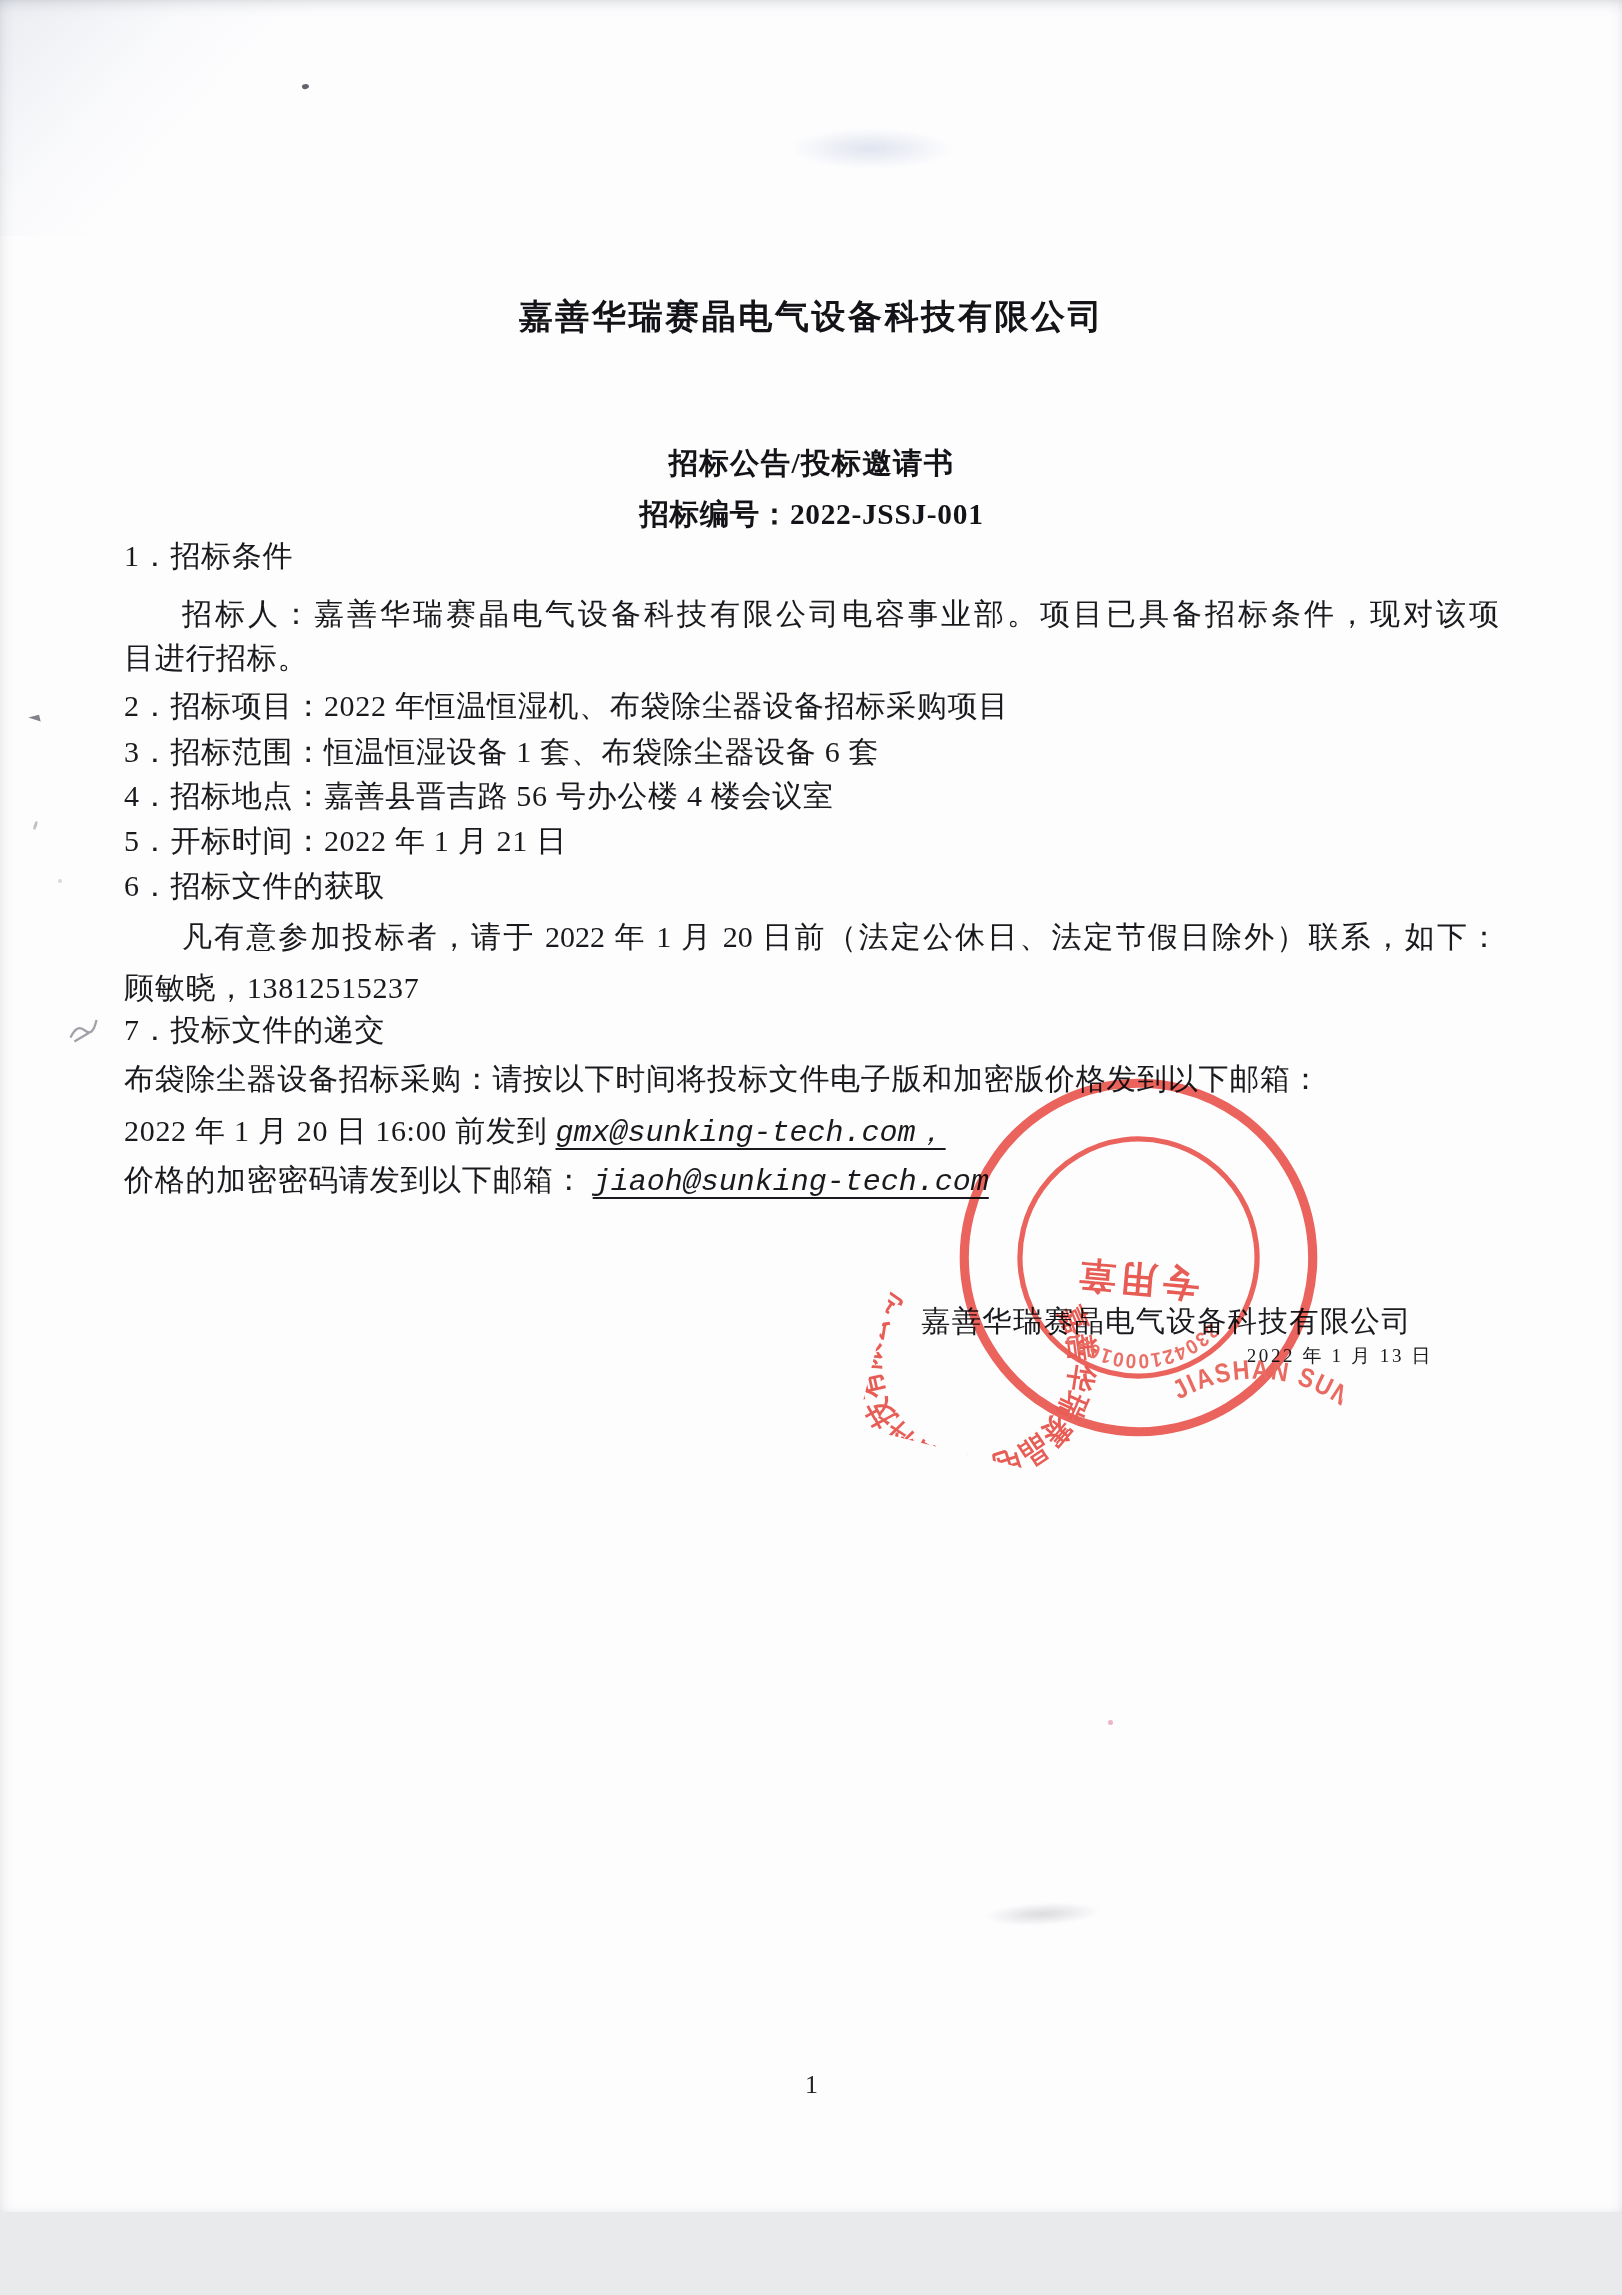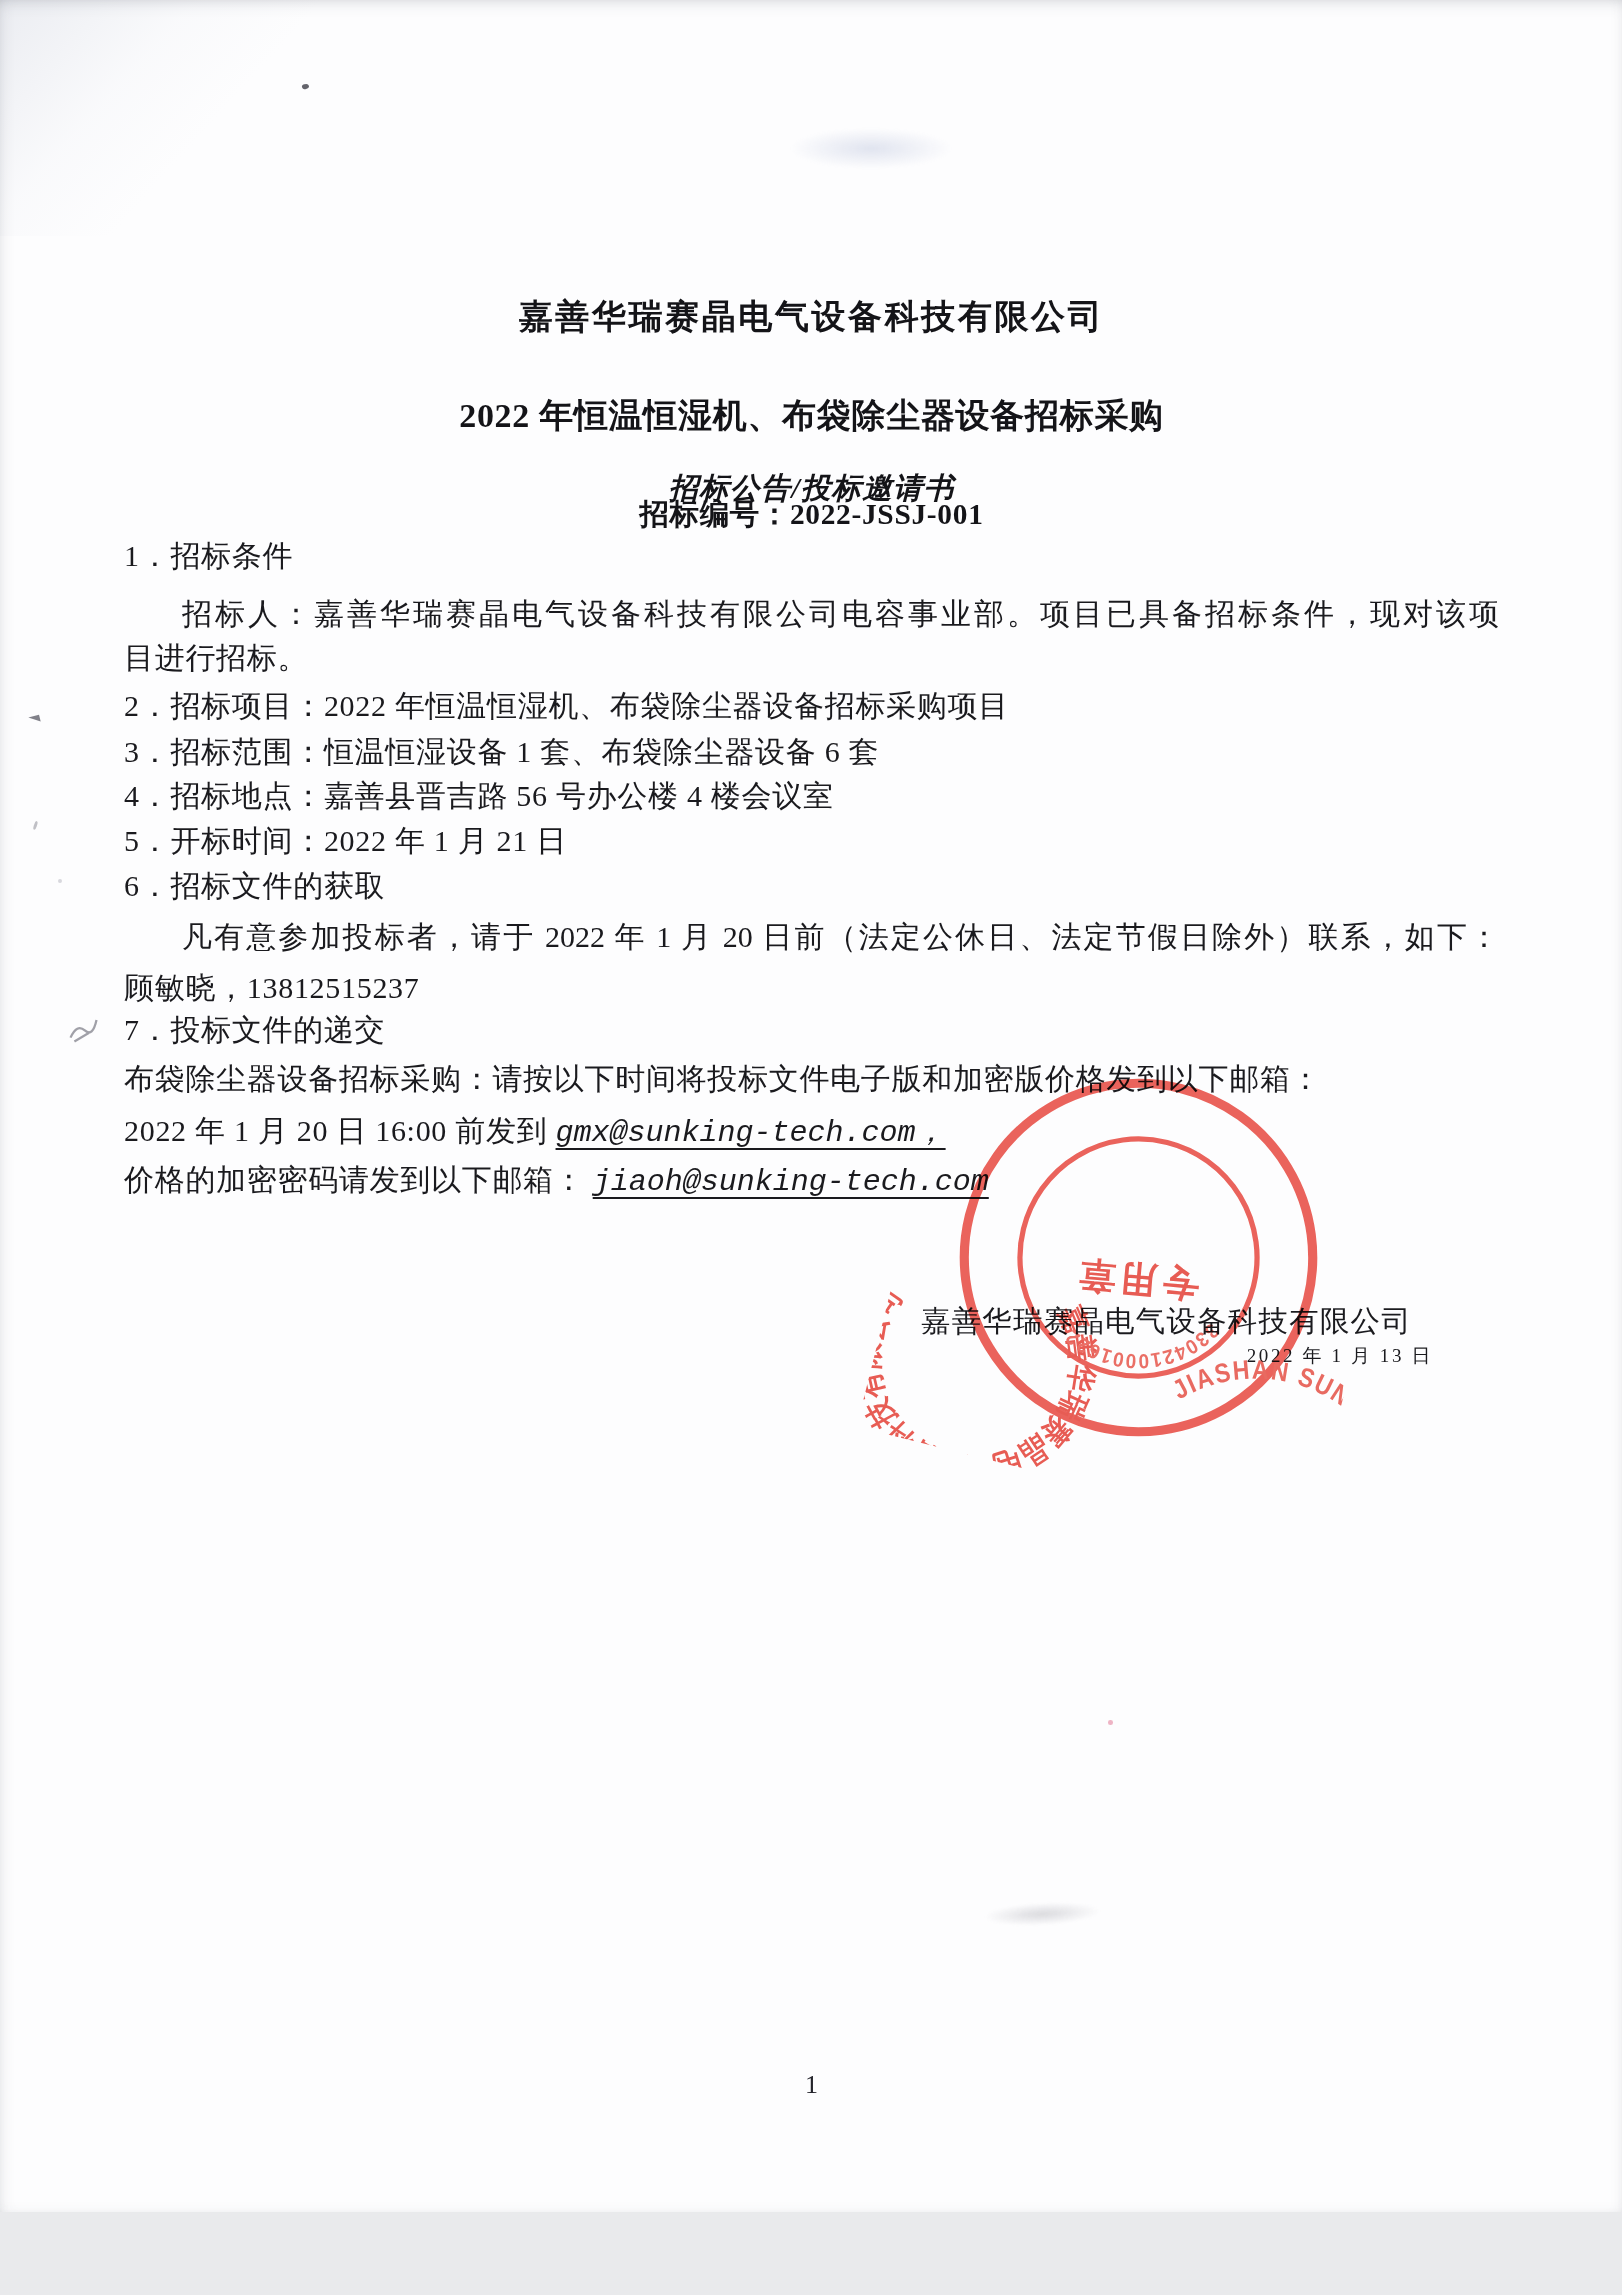--- a/index.html
+++ b/index.html
@@ -29,21 +29,21 @@
   #speck-comma{left:34px;top:821px;width:3.3px;height:8.5px;background:#8e8e98;border-radius:50%;transform:rotate(18deg);opacity:.55;}
   #speck-dot{left:58px;top:879px;width:3.9px;height:3.9px;background:#b4b4bd;border-radius:50%;opacity:.5;}
   #pink-dot{left:1108px;top:1720px;width:4.6px;height:4.6px;background:rgba(226,120,150,.55);border-radius:50%;}
   #bottom-smudge{left:985px;top:1903px;width:115px;height:22px;transform:rotate(-3deg);
     background:radial-gradient(ellipse at center,rgba(145,145,155,.32),rgba(145,145,155,0) 72%);
     filter:blur(1px);}
   
   .h{position:absolute;left:0;width:100%;text-align:center;font-weight:bold;white-space:nowrap;color:#141418;}
   #doc-company{top:294px;font-size:34px;letter-spacing:2.6px;}
   #doc-title{top:393px;font-size:34px;letter-spacing:0.7px;}
-  #doc-type{top:469px;font-size:29.4px;letter-spacing:1.3px;font-style:italic;}
+  #doc-type{top:444px;font-size:29.4px;letter-spacing:1.3px;}
   #doc-no{top:495px;font-size:29.4px;letter-spacing:0.7px;}
   
   .bl{position:absolute;left:124px;font-size:30px;letter-spacing:0.7px;white-space:nowrap;line-height:39px;}
   .bl.ind{left:182px;}
   .bl.just{white-space:normal;width:1317px;text-align:justify;text-align-last:justify;letter-spacing:0;}
   .email{
     font-family:"Liberation Mono","DejaVu Sans Mono",monospace;
     font-size:30px;letter-spacing:0;
     text-decoration:underline;text-decoration-thickness:2.3px;text-underline-offset:7.2px;font-style:italic;
   }
@@ -71,21 +71,20 @@
   <div class="art" id="speck-arrow"></div>
   <div class="art" id="speck-comma"></div>
   <div class="art" id="speck-dot"></div>
   <div class="art" id="pink-dot"></div>
   <div class="art" id="bottom-smudge"></div>
   <svg class="art" style="left:64px;top:1010px" width="39" height="37" viewBox="0 0 60 56">
     <path d="M10 42 Q20 20 32 31 T50 15 M16 48 L38 35" stroke="#6f6f79" stroke-width="3.5" fill="none" opacity=".65"></path>
   </svg>
 
   <div class="h" id="doc-company">嘉善华瑞赛晶电气设备科技有限公司</div>
-  <div class="h" id="doc-title">2022 年恒温恒湿机、布袋除尘器设备招标采购</div>
   <div class="h" id="doc-type">招标公告/投标邀请书</div>
   <div class="h" id="doc-no">招标编号：2022-JSSJ-001</div>
 
   <div class="bl" style="top:536px">1．招标条件</div>
   <div class="bl ind just" style="top:594px">招标人：嘉善华瑞赛晶电气设备科技有限公司电容事业部。项目已具备招标条件，现对该项</div>
   <div class="bl" style="top:638px">目进行招标。</div>
   <div class="bl" style="top:686px">2．招标项目：2022 年恒温恒湿机、布袋除尘器设备招标采购项目</div>
   <div class="bl" style="top:732px">3．招标范围：恒温恒湿设备 1 套、布袋除尘器设备 6 套</div>
   <div class="bl" style="top:776px">4．招标地点：嘉善县晋吉路 56 号办公楼 4 楼会议室</div>
   <div class="bl" style="top:821px">5．开标时间：2022 年 1 月 21 日</div>

